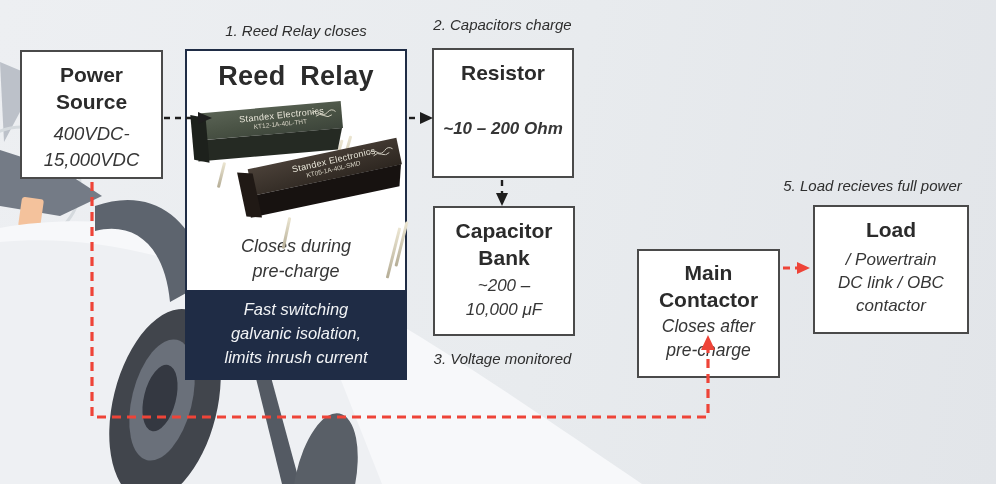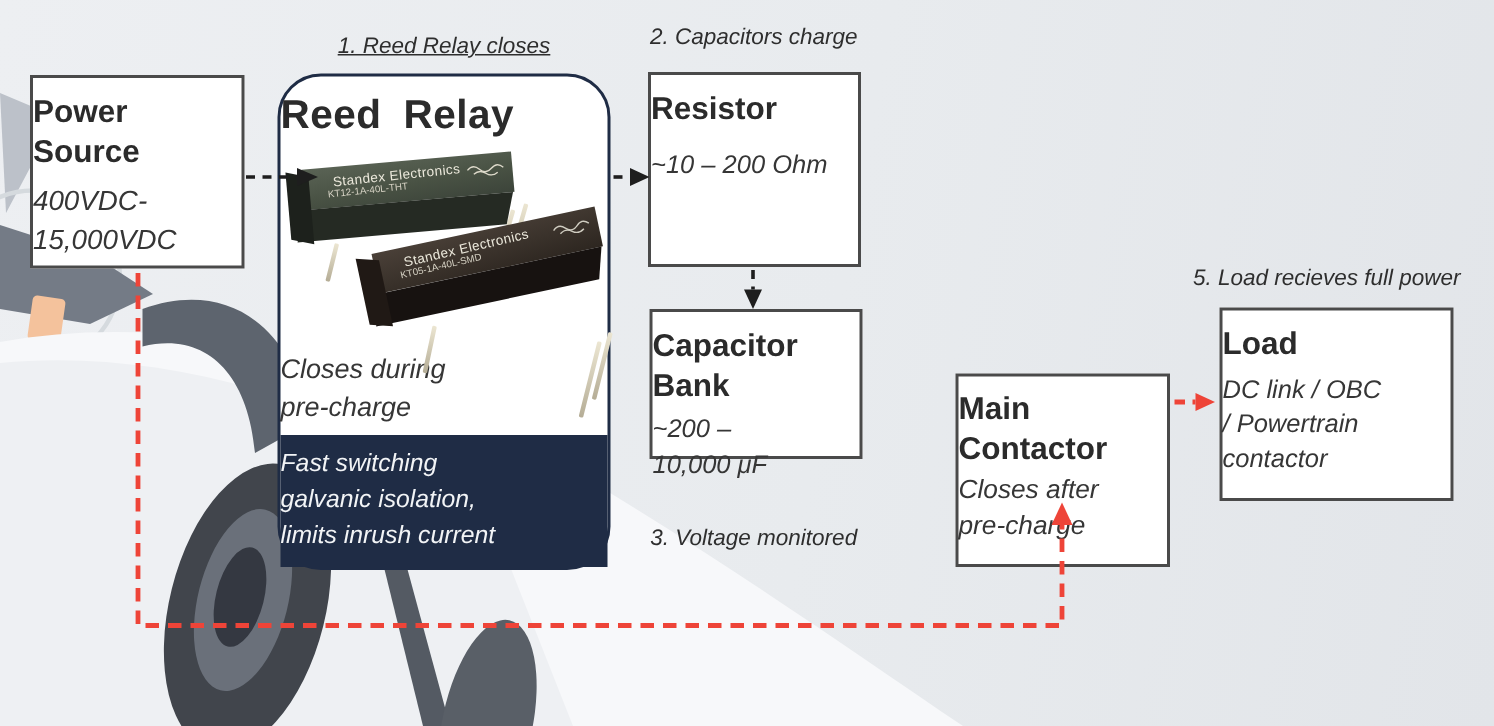--- a/index.html
+++ b/index.html
@@ -5,51 +5,51 @@
   html,body{margin:0;padding:0;}
   #stage{
     position:relative; width:996px; height:484px; overflow:hidden;
     background:linear-gradient(100deg,#edeff2 0%,#e8ebee 55%,#e2e5e9 100%);
     font-family:"Liberation Sans", sans-serif; color:#2b2b2b;
   }
   .layer{position:absolute; inset:0;}
   #car-layer{z-index:1;}
   .box{
     position:absolute; box-sizing:border-box; background:#ffffff;
-    border:2px solid #4a4a4a; z-index:3;
+    border:2px solid #4a4a4a; text-align:center; z-index:3;
   }
   .box-title{font-weight:bold; font-size:21px; line-height:27px; color:#2b2b2b;}
   .box-sub{font-style:italic; font-size:17px; line-height:24px; color:#363636;}
   #power-source{left:20px; top:50px; width:143px; height:129px; padding-top:9px;}
   #power-source .box-sub{font-size:18.5px; line-height:26px; margin-top:6px;}
-  #reed-relay{left:185px; top:49px; width:222px; height:331px; border-color:#1f2c45;border-radius:29px;}
+  #reed-relay{left:185px; top:49px; width:222px; height:331px; border-color:#1f2c45;}
   #reed-relay-title{margin-top:9px; font-size:27px; line-height:32px; word-spacing:7px; letter-spacing:.3px;}
   #relay-caption{position:absolute; left:0; top:183px; width:100%; font-size:18px; line-height:25px;}
   #relay-banner{
     position:absolute; left:0; bottom:0; width:100%; height:88px;
     background:#1f2c45; color:#f2f4f6; font-style:italic; font-size:16.5px;
     line-height:24px; padding-top:7px; box-sizing:border-box;
   }
   #resistor{left:432px; top:48px; width:142px; height:130px; padding-top:9px;}
-  #resistor .box-sub{margin-top:12px;}
-  #capacitor-bank{left:433px; top:206px; width:142px; height:100px; padding-top:9px;}
+  #resistor .box-sub{margin-top:31px;font-weight:bold;}
+  #capacitor-bank{left:433px; top:206px; width:142px; height:130px; padding-top:9px;}
   #capacitor-bank .box-sub{margin-top:3px;font-style:italic;}
   #main-contactor{left:637px; top:205px; width:143px; height:129px; padding-top:8px;margin-top:44px;}
   #main-contactor .box-sub{font-size:17.5px; margin-top:1px;}
   #load{left:813px; top:205px; width:156px; height:129px; padding-top:9px;}
   #load .box-sub{font-size:17px; line-height:23px; margin-top:5px;}
   .note{
     position:absolute; z-index:3; font-style:italic; font-size:15px;
     color:#2e2e2e; text-align:center;
   }
-  #note-1{left:185px; top:22px; width:222px;text-decoration:underline;}
+  #note-1{left:185px; top:22px; width:222px;}
   #note-2{left:425px; top:16px; width:155px;}
   #note-3{left:425px; top:350px; width:155px;}
   #note-4{left:628px; top:177px; width:162px;}
-  #note-5{left:780px; top:177px; width:185px;margin-left:12px;}
+  #note-5{left:780px; top:177px; width:185px;}
   #arrow-layer{z-index:5; pointer-events:none;}
   
   #relays{position:absolute; left:0; top:46px; width:100%; height:140px; z-index:2;}
   .relay{position:absolute; z-index:2;}
   .relay-top{position:relative; height:27px; overflow:hidden;}
   .relay-front{height:21px; transform:skewX(-16deg) translateX(-4px);}
   .relay-cap{position:absolute; left:-11px; top:3px; width:15px; height:45px; transform:skewY(16deg);}
   #relay-tht{left:16px; top:10px; width:140px; transform:rotate(-5deg);}
   #relay-tht .relay-top{background:linear-gradient(175deg,#5a6355 0%,#495244 55%,#3c443a 100%);}
   #relay-tht .relay-front{background:#252a23;}
@@ -181,22 +181,22 @@
     </div>
     <div class="box-sub">
       <div>Closes after</div>
       <div>pre-charge</div>
     </div>
   </div>
 
   <div class="box" id="load">
     <div class="box-title">Load</div>
     <div class="box-sub">
+      <div>/ Powertrain</div>
       <div>DC link / OBC</div>
-      <div>/ Powertrain</div>
       <div>contactor</div>
     </div>
   </div>
 
   <svg id="arrow-layer" class="layer" width="996" height="484" viewBox="0 0 996 484" aria-hidden="true">
 
     <line x1="164" y1="118" x2="198" y2="118" stroke="#1e1e1e" stroke-width="2.4" stroke-dasharray="6 5"></line>
     <polygon points="198,112 212,118 198,124" fill="#1e1e1e"></polygon>
 
     <line x1="409" y1="118" x2="420" y2="118" stroke="#1e1e1e" stroke-width="2.4" stroke-dasharray="6 5"></line>

